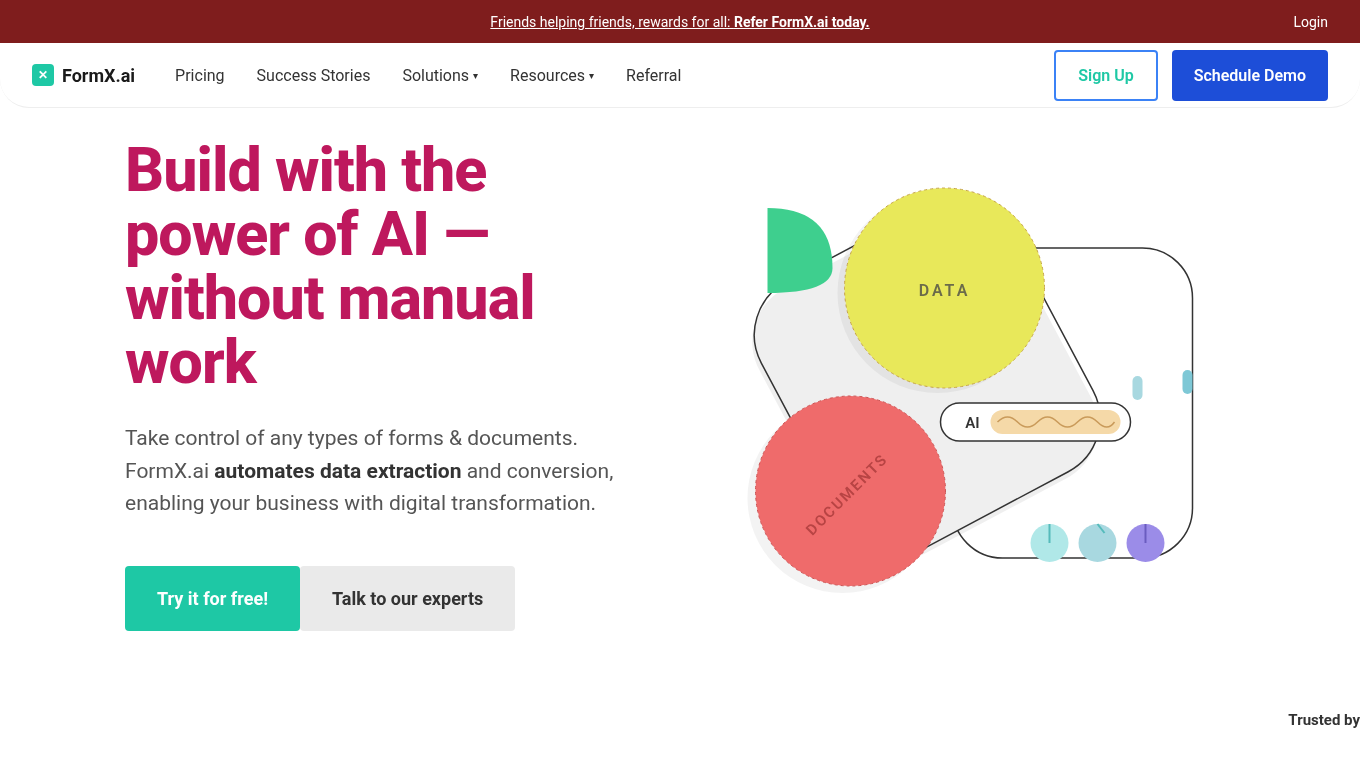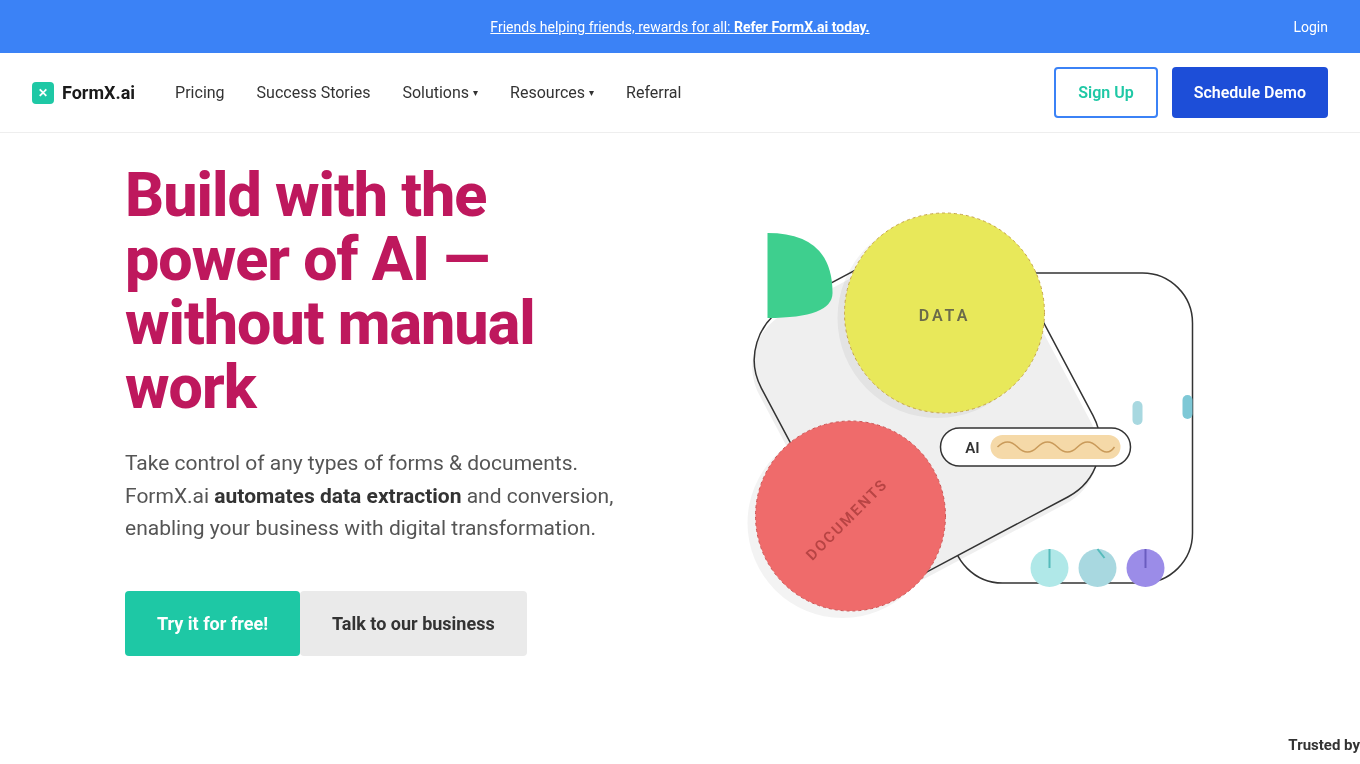--- a/index.html
+++ b/index.html
@@ -1,23 +1,23 @@
 <!DOCTYPE html>
 <html><head>
 <meta charset="utf-8">
 <style>
 * { margin: 0; padding: 0; box-sizing: border-box; }
 body { font-family: -apple-system, BlinkMacSystemFont, 'Segoe UI', Roboto, sans-serif; background: #fff; width: 1360px; }
 
-.announcement-bar { background: #3b82f6; color: #fff; height: 53px; display: flex; align-items: center; justify-content: center; position: relative; font-size: 14px; }
+.announcement-bar { background: #7f1d1d; color: #fff; height: 43px; display: flex; align-items: center; justify-content: center; position: relative; font-size: 14px; }
 .announcement-bar .login-link { position: absolute; right: 32px; color: #fff; text-decoration: none; }
 .announcement-text { text-decoration: underline; cursor: pointer; }
 .announcement-text .bold { font-weight: 700; }
 
-.navbar { display: flex; align-items: center; height: 80px; padding: 0 32px; border-bottom: 1px solid #eee; }
+.navbar { display: flex; align-items: center; height: 65px; padding: 0 32px; border-bottom: 1px solid #eee; border-radius: 29px; }
 .logo { display: flex; align-items: center; gap: 8px; margin-right: 40px; }
 .logo-icon { width: 22px; height: 22px; background: #1ec8a5; border-radius: 4px; display: flex; align-items: center; justify-content: center; }
 .logo-icon::before { content: '✕'; color: #fff; font-size: 12px; font-weight: bold; }
 .logo-text { font-weight: 700; font-size: 18px; color: #1a1a1a; }
 
 .nav-links { display: flex; gap: 32px; align-items: center; }
 .nav-item { font-size: 16px; color: #333; text-decoration: none; display: flex; align-items: center; gap: 4px; cursor: pointer; }
 .chevron { font-size: 10px; }
 
 .nav-cta { margin-left: auto; display: flex; gap: 14px; }
@@ -75,21 +75,21 @@
 </nav>
 
 <section class="hero">
   <div class="hero-left">
     <h1 class="hero-title">Build with the power of AI — without manual work</h1>
     <p class="hero-desc">
       <span>Take control of any types of forms &amp; documents. FormX.ai </span><span class="bold">automates data extraction</span><span> and conversion, enabling your business with digital transformation.</span>
     </p>
     <div class="hero-ctas">
       <a class="btn btn-teal">Try it for free!</a>
-      <a class="btn btn-grey">Talk to our business</a>
+      <a class="btn btn-grey">Talk to our experts</a>
     </div>
   </div>
 
   <div class="hero-illustration">
     <svg class="illo-svg" viewBox="0 0 500 460">
 
       <rect x="230" y="110" width="240" height="310" rx="50" fill="none" stroke="#333" stroke-width="1.5"></rect>
 
       <g transform="rotate(-28 200 230)">
         <rect x="60" y="90" width="280" height="300" rx="60" fill="#fff" stroke="#333" stroke-width="1.5"></rect>

